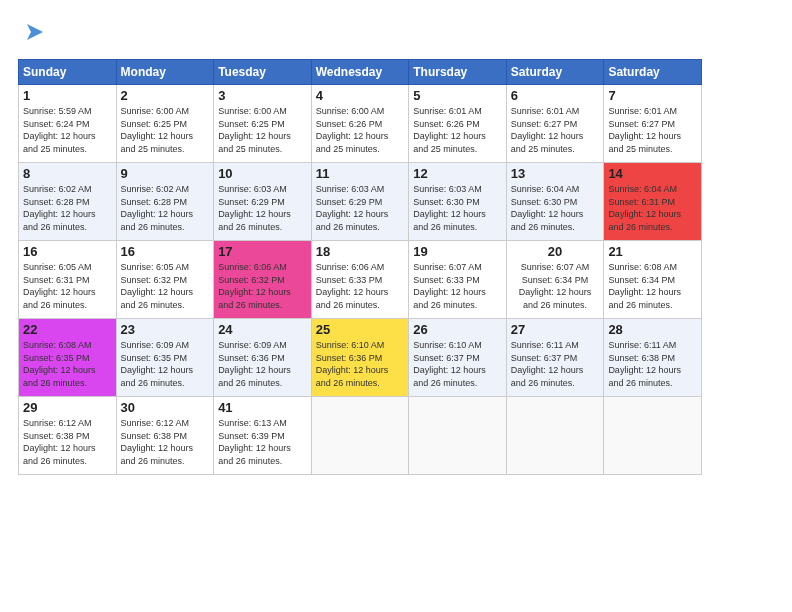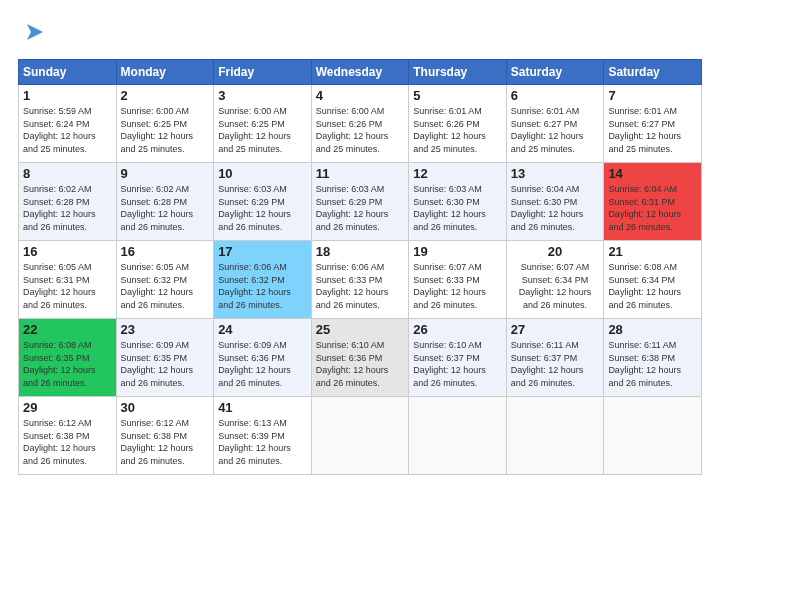--- a/index.html
+++ b/index.html
@@ -111,21 +111,21 @@
       <div class="month-title"></div>
       <div class="location"></div>
     </div>
   </div>
 
   <table class="calendar">
     <thead>
       <tr id="header-row">
           <th>Sunday</th>
           <th>Monday</th>
-          <th>Friday</th>
+          <th>Tuesday</th>
           <th>Wednesday</th>
           <th>Thursday</th>
           <th>Saturday</th>
           <th>Saturday</th>
         </tr>
     </thead>
     <tbody id="calendar-body">
         <tr>
           <td style="background: rgb(255, 255, 255);">
             <span class="day-num">1</span>
@@ -236,21 +236,21 @@
 Daylight: 12 hours
 and 26 minutes.</div>
           </td>
           <td style="background: rgb(255, 255, 255);">
             <span class="day-num">16</span>
             <div class="day-info" style="white-space: pre-line;">Sunrise: 6:05 AM
 Sunset: 6:32 PM
 Daylight: 12 hours
 and 26 minutes.</div>
           </td>
-          <td style="background: #7dd3fc;">
+          <td style="background: #ec4899;">
             <span class="day-num">17</span>
             <div class="day-info" style="white-space: pre-line;">Sunrise: 6:06 AM
 Sunset: 6:32 PM
 Daylight: 12 hours
 and 26 minutes.</div>
           </td>
           <td style="background: rgb(255, 255, 255);">
             <span class="day-num">18</span>
             <div class="day-info" style="white-space: pre-line;">Sunrise: 6:06 AM
 Sunset: 6:33 PM
@@ -273,42 +273,42 @@
           </td>
           <td style="background: rgb(255, 255, 255);">
             <span class="day-num">21</span>
             <div class="day-info" style="white-space: pre-line;">Sunrise: 6:08 AM
 Sunset: 6:34 PM
 Daylight: 12 hours
 and 26 minutes.</div>
           </td>
         </tr>
         <tr>
-          <td style="background: #22c55e; margin-left: 44px;">
+          <td style="background: #d946ef; margin-left: 44px;">
             <span class="day-num">22</span>
             <div class="day-info" style="white-space: pre-line;">Sunrise: 6:08 AM
 Sunset: 6:35 PM
 Daylight: 12 hours
 and 26 minutes.</div>
           </td>
           <td style="background: rgb(238, 242, 250);">
             <span class="day-num">23</span>
             <div class="day-info" style="white-space: pre-line;">Sunrise: 6:09 AM
 Sunset: 6:35 PM
 Daylight: 12 hours
 and 26 minutes.</div>
           </td>
           <td style="background: rgb(238, 242, 250);">
             <span class="day-num">24</span>
             <div class="day-info" style="white-space: pre-line;">Sunrise: 6:09 AM
 Sunset: 6:36 PM
 Daylight: 12 hours
 and 26 minutes.</div>
           </td>
-          <td style="background: #e5e5e5;">
+          <td style="background: #fde047;">
             <span class="day-num">25</span>
             <div class="day-info" style="white-space: pre-line;">Sunrise: 6:10 AM
 Sunset: 6:36 PM
 Daylight: 12 hours
 and 26 minutes.</div>
           </td>
           <td style="background: rgb(238, 242, 250);">
             <span class="day-num">26</span>
             <div class="day-info" style="white-space: pre-line;">Sunrise: 6:10 AM
 Sunset: 6:37 PM

